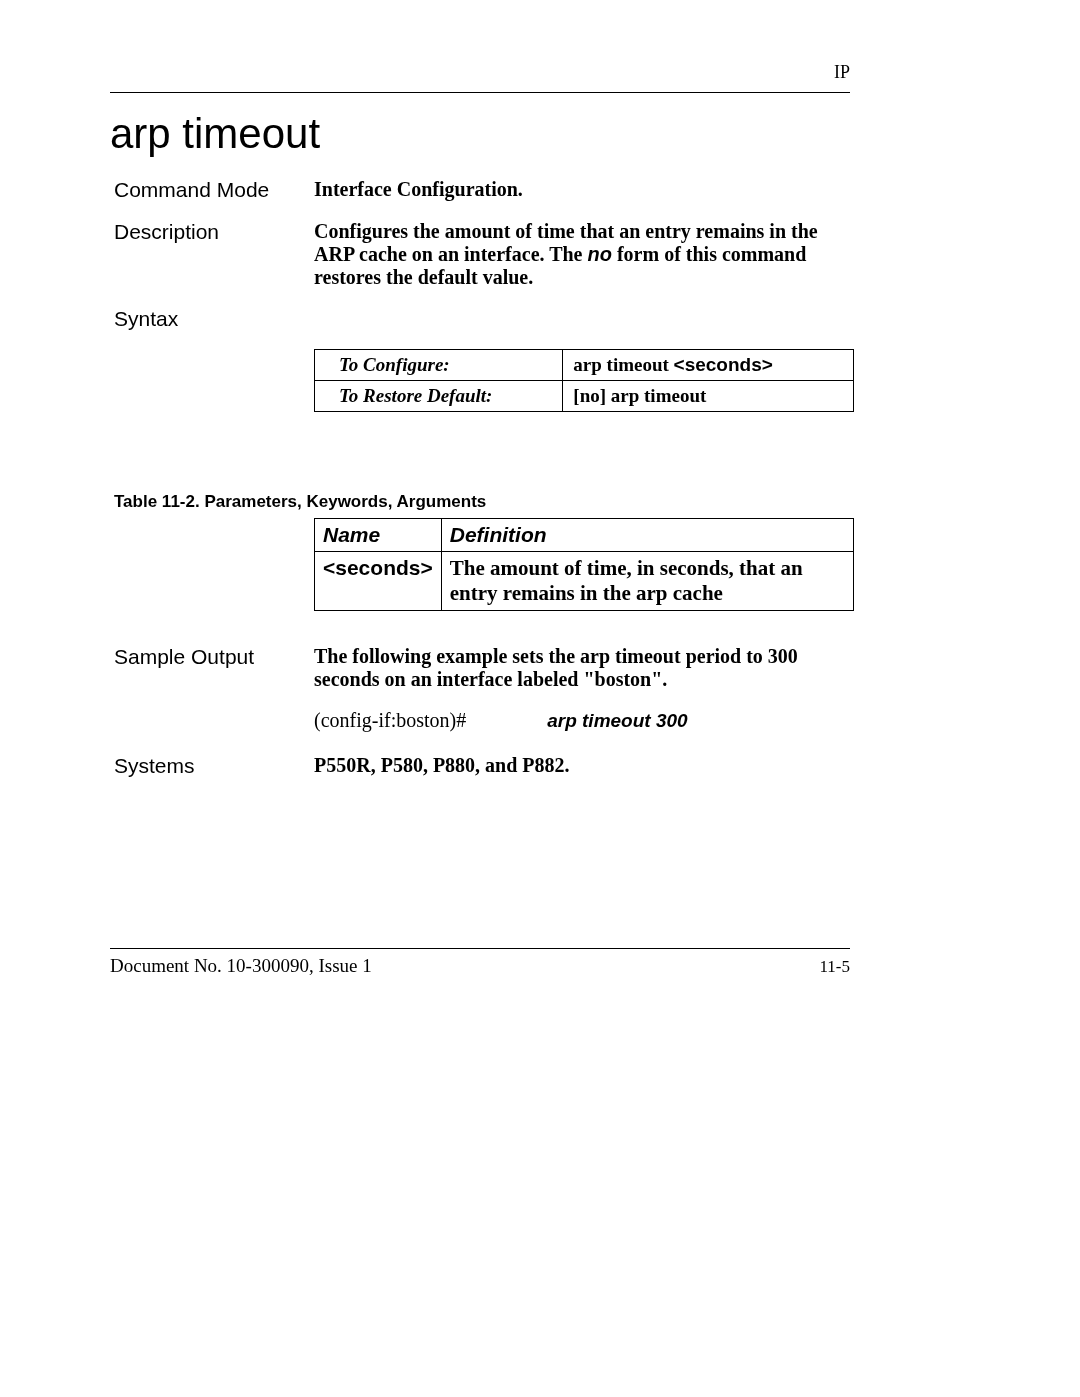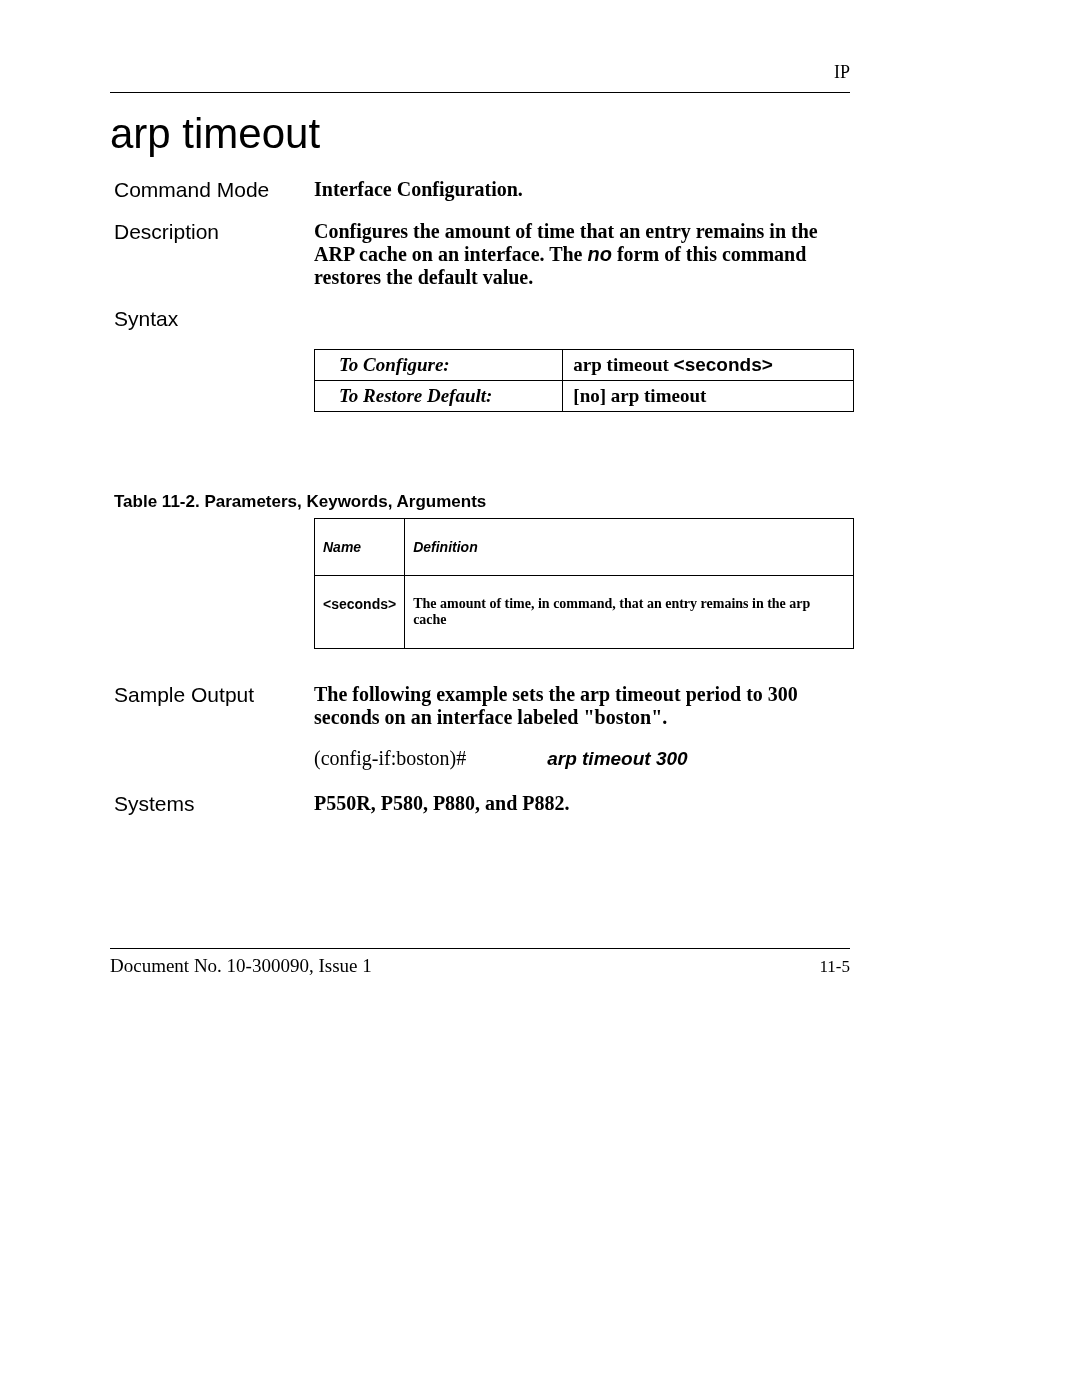--- a/index.html
+++ b/index.html
@@ -13,21 +13,21 @@
   .label { width: 200px; flex-shrink: 0; font-family: Helvetica, Arial, sans-serif; font-size: 21px; }
   .value { flex: 1; font-size: 20px; font-family: "Times New Roman", serif; }
   .bold { font-weight: 700; }
   .sans-bold { font-family: Helvetica, Arial, sans-serif; font-weight: 700; font-style: normal; }
   .sans-bold-italic { font-family: Helvetica, Arial, sans-serif; font-weight: 700; font-style: italic; }
   .syntax-table { margin-top: 18px; margin-left: 200px; border-collapse: collapse; width: 540px; }
   .syntax-table td { border: 1.5px solid #000; padding: 4px 10px; font-size: 19px; }
   .syntax-table .lbl { font-family: "Times New Roman", serif; font-weight: 700; font-style: italic; white-space: nowrap; padding-left: 24px; }
   .param-caption { margin-top: 80px; font-family: Helvetica, Arial, sans-serif; font-weight: 700; font-size: 17px; margin-bottom: 6px; }
   .param-table { margin-left: 200px; border-collapse: collapse; width: 540px; }
-  .param-table th, .param-table td { border: 1.5px solid #000; padding: 20px 8px; font-size: 14px; text-align: left; vertical-align: top; }
+  .param-table th, .param-table td { border: 1.5px solid #000; padding: 4px 8px; font-size: 21px; text-align: left; vertical-align: top; }
   .param-table th { font-family: Helvetica, Arial, sans-serif; font-weight: 700; font-style: italic; }
   .sample-block { margin-top: 34px; }
   .sample-line { margin-top: 18px; }
   .systems-row { margin-top: 22px; }
   .prompt { font-family: "Times New Roman", serif; font-size: 20px; }
   .cmd { font-family: Helvetica, Arial, sans-serif; font-weight: 700; font-style: italic; font-size: 19px; margin-left: 76px; }
   .hr-bottom { position: absolute; left: 110px; right: 230px; bottom: 80px; border-top: 1px solid #000; }
   .footer-left { position: absolute; left: 110px; bottom: 52px; font-size: 19px; font-family: "Times New Roman", serif; }
   .footer-right { position: absolute; right: 230px; bottom: 52px; font-size: 17px; font-family: "Times New Roman", serif; }
 </style>
@@ -75,21 +75,21 @@
 
     <div class="param-caption">Table 11-2. Parameters, Keywords, Arguments</div>
     <table class="param-table">
       <tbody>
           <tr>
         <th>Name</th>
         <th>Definition</th>
       </tr>
       <tr>
         <td class="sans-bold">&lt;seconds&gt;</td>
-        <td class="bold">The amount of time, in command, that an entry remains in the arp cache</td>
+        <td class="bold">The amount of time, in seconds, that an entry remains in the arp cache</td>
       </tr>
     </tbody>
       </table>
 
     <div class="row sample-block">
       <div class="label">Sample Output</div>
       <div class="value">
         <div class="bold">The following example sets the arp timeout period to 300 seconds on an interface labeled "boston".</div>
         <div class="sample-line">
           <span class="prompt">(config-if:boston)#</span>

